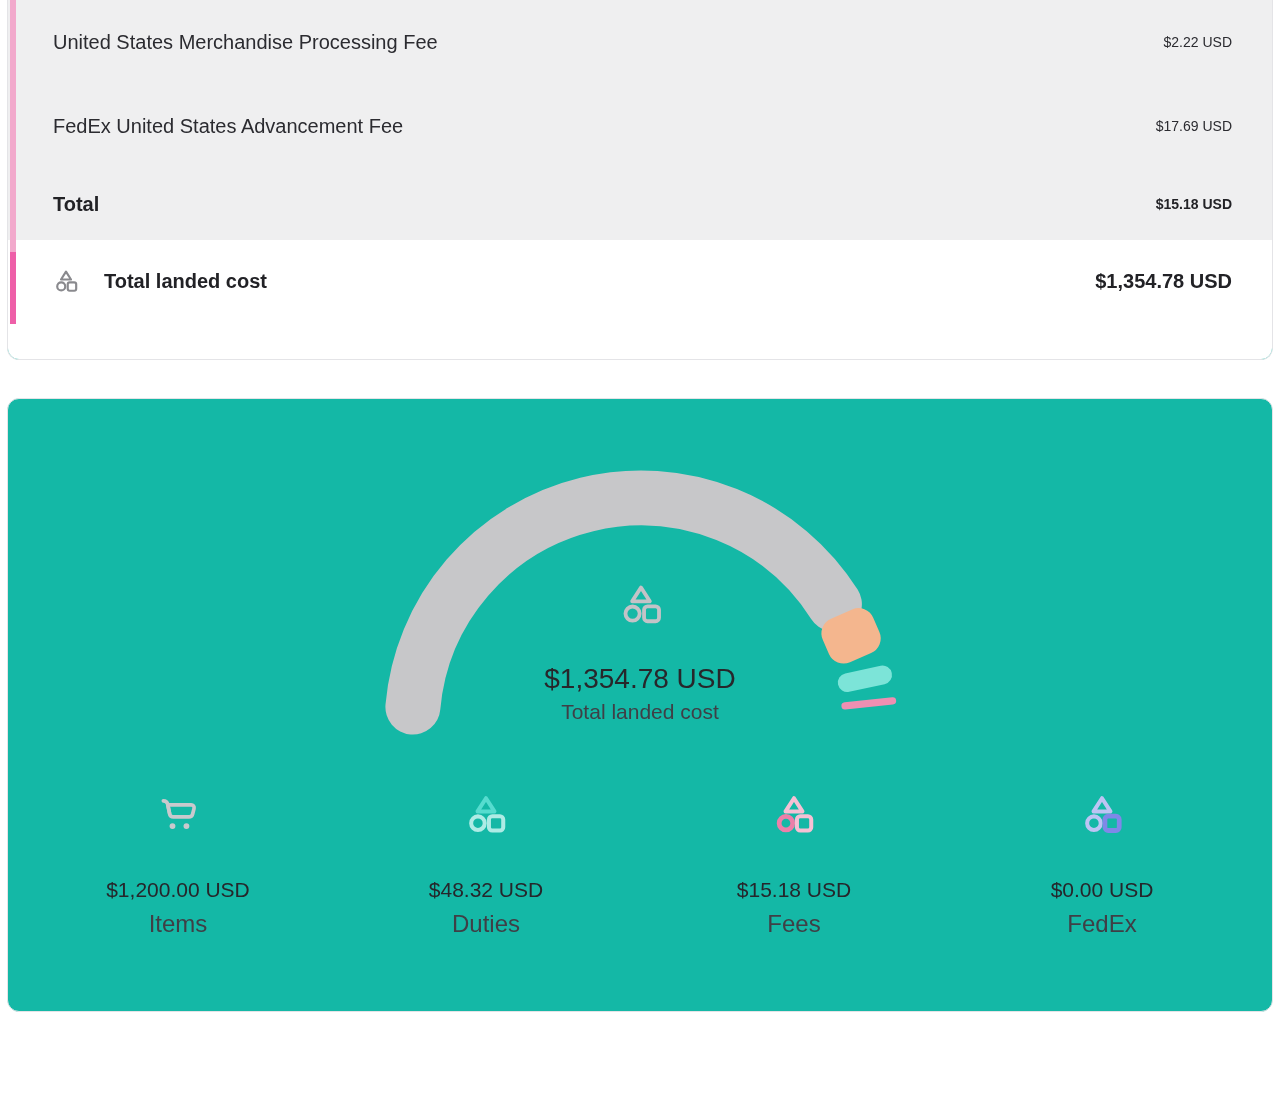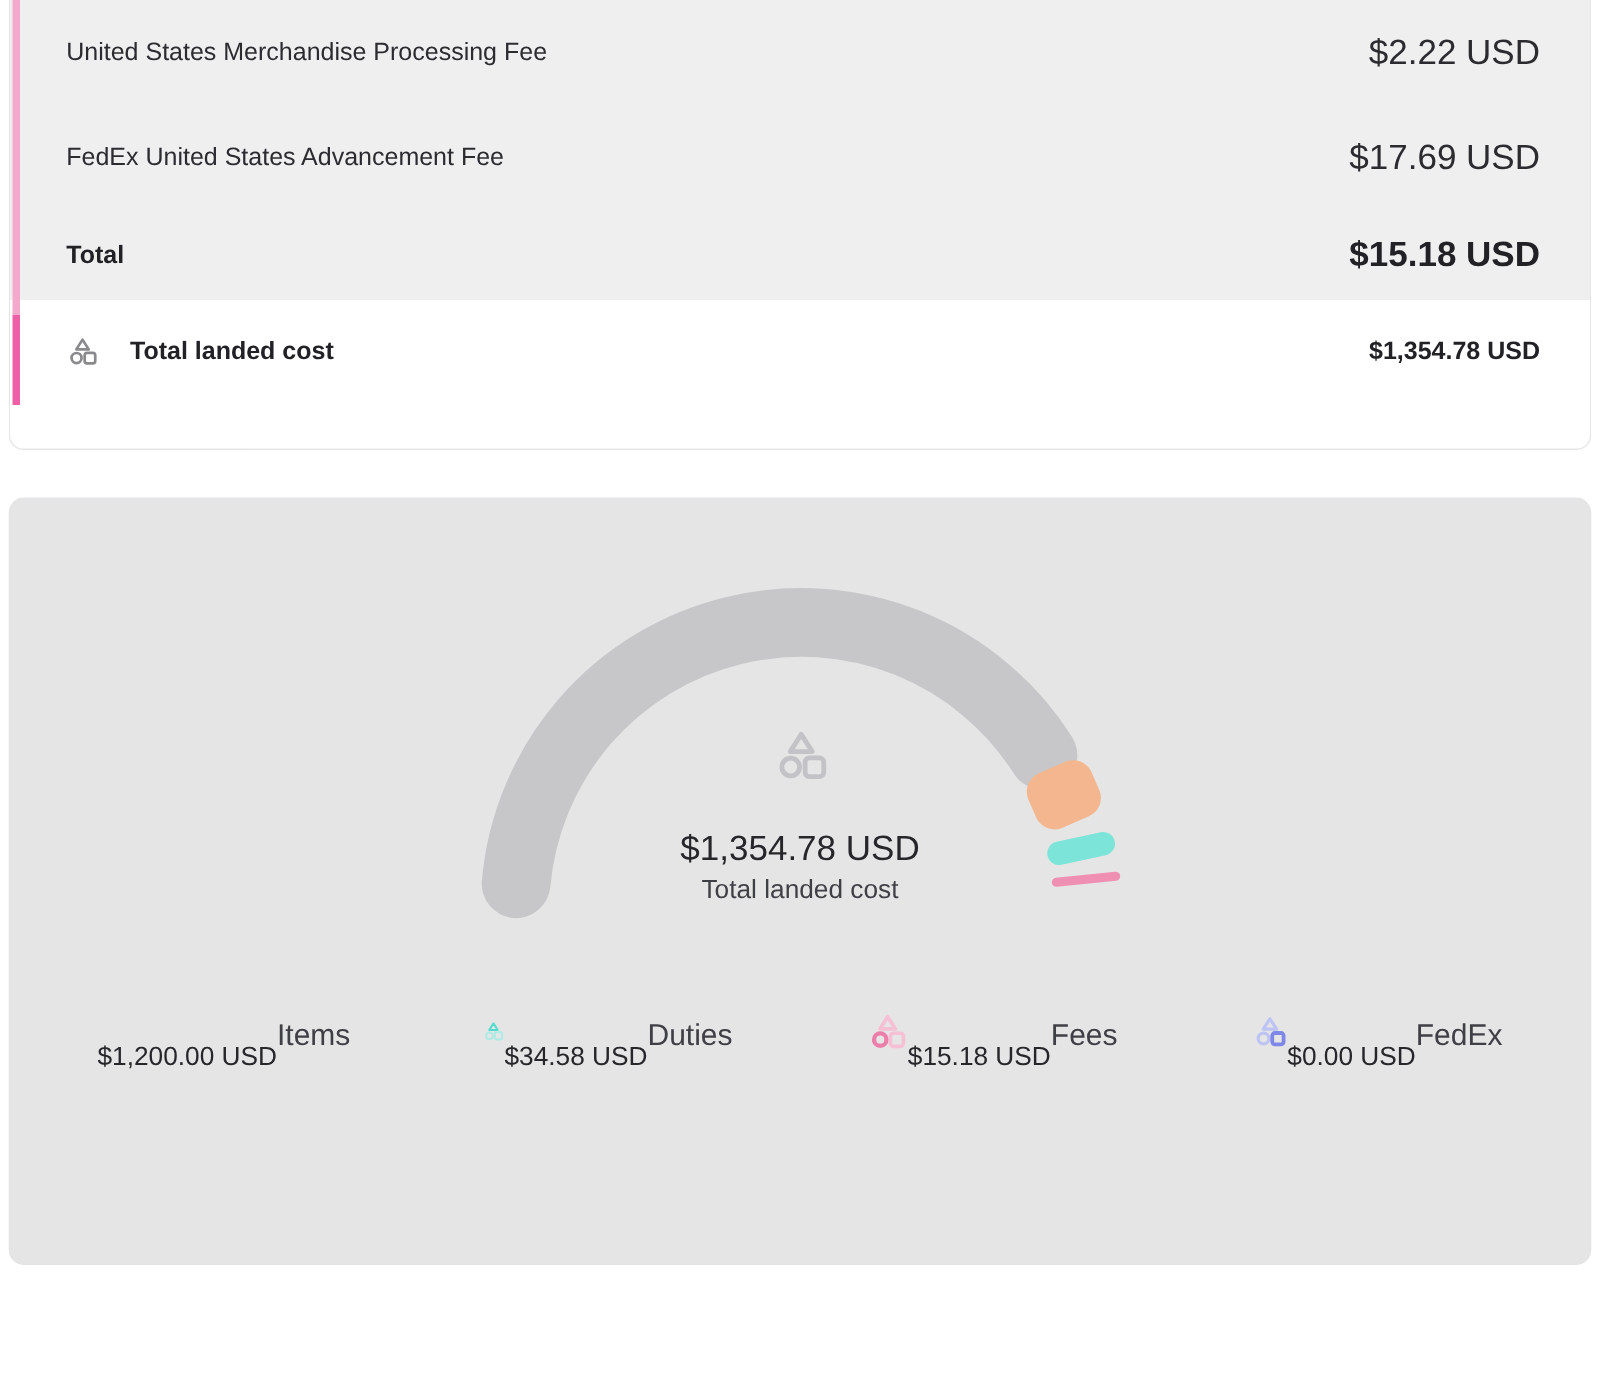--- a/index.html
+++ b/index.html
@@ -1,32 +1,32 @@
 <!DOCTYPE html>
 <html><head>
 <meta charset="utf-8">
 <style>
   * { margin:0; padding:0; box-sizing:border-box; }
   html,body { width:1280px; height:1106px; background:#fff; overflow:hidden;
               font-family:"Liberation Sans", sans-serif; }
 
   
-  .card { margin-left:7px; width:1266px; background:#e5e5e5;
+  .card { margin-left:7px; width:1266px; background:#14b8a6;
           border:1px solid #e4e4e7; border-radius:12px; }
   .card1 { border-top:none; border-radius:0 0 12px 12px; overflow:hidden; }
 
   .fees-panel { position:relative; background:#efeff0; }
   .accent-bar { position:absolute; left:2px; width:6px; }
   .accent-bar.light { top:0; height:252px; }
   .accent-bar.dark  { top:252px; height:72px; }
 
   .fee-row { height:84px; display:flex; align-items:center;
              padding:0 40px 0 45px; }
   .fee-row .lbl { font-size:20px; color:#2b2b30; }
-  .fee-row .amt { margin-left:auto; font-size:28px; color:#2b2b30; }
+  .fee-row .amt { margin-left:auto; font-size:14px; color:#2b2b30; }
   .fee-row.total { height:72px;gap:34px; }
   .fee-row.total .lbl, .fee-row.total .amt { font-weight:bold; color:#222226; }
 
   .tlc-row { height:119px; display:flex; align-items:flex-start;
              padding:28px 40px 0 45px; background:#fff; }
   .tlc-row .ico { width:26px; height:26px; margin-right:25px; }
   .tlc-row .lbl { font-size:20px; font-weight:bold; color:#222226; line-height:26px; }
   .tlc-row .amt { margin-left:auto; font-size:20px; font-weight:bold; color:#222226; line-height:26px; }
 
   
@@ -34,21 +34,21 @@
   #gauge-svg { position:absolute; left:0; top:0; }
 
   .gauge-center-icon { position:absolute; left:610px; top:182px; width:46px; height:46px; }
   .gauge-value { position:absolute; left:0; top:264px; width:100%; text-align:center;
                  font-size:28px; color:#27272b; }
   .gauge-title { position:absolute; left:0; top:301px; width:100%; text-align:center;
                  font-size:21px; color:#3f3f46; }
 
   .stats-row { position:absolute; left:0; top:393px; width:100%;
                display:flex; justify-content:space-around; padding:0 16px; }
-  .stat { display:flex; flex-direction:row; align-items:center; width:200px; }
+  .stat { display:flex; flex-direction:column; align-items:center; width:200px; }
   .stat .ico { width:44px; height:44px; }
   .stat .amt { margin-top:42px; font-size:21px; color:#26262b; white-space:nowrap; }
   .stat .lbl { margin-top:8px; font-size:24px; color:#3f3f46; }
 
   svg { display:block; }
 </style>
 </head>
 <body>
 
 <div class="card card1">
@@ -112,21 +112,21 @@
       <span class="lbl">Items</span>
     </div>
 
 
     <div class="stat">
       <svg class="ico" viewBox="0 0 24 24" fill="none" stroke-width="2.2" stroke-linejoin="round">
         <polygon points="12,3.4 16.6,10.6 7.4,10.6" stroke="#56dccf"></polygon>
         <circle cx="7.6" cy="17" r="3.7" stroke="#aeebe5"></circle>
         <rect x="13.6" y="13.2" width="7.8" height="7.8" rx="1.8" stroke="#aeebe5"></rect>
       </svg>
-      <span class="amt">$34.58 USD</span>
+      <span class="amt">$48.32 USD</span>
       <span class="lbl">Duties</span>
     </div>
 
     <div class="stat">
       <svg class="ico" viewBox="0 0 24 24" fill="none" stroke-width="2.2" stroke-linejoin="round">
         <polygon points="12,3.4 16.6,10.6 7.4,10.6" stroke="#f6c0d4"></polygon>
         <circle cx="7.6" cy="17" r="3.7" stroke-width="2.6" stroke="#ec7fa9"></circle>
         <rect x="13.6" y="13.2" width="7.8" height="7.8" rx="1.8" stroke="#f6c0d4"></rect>
       </svg>
       <span class="amt">$15.18 USD</span>

